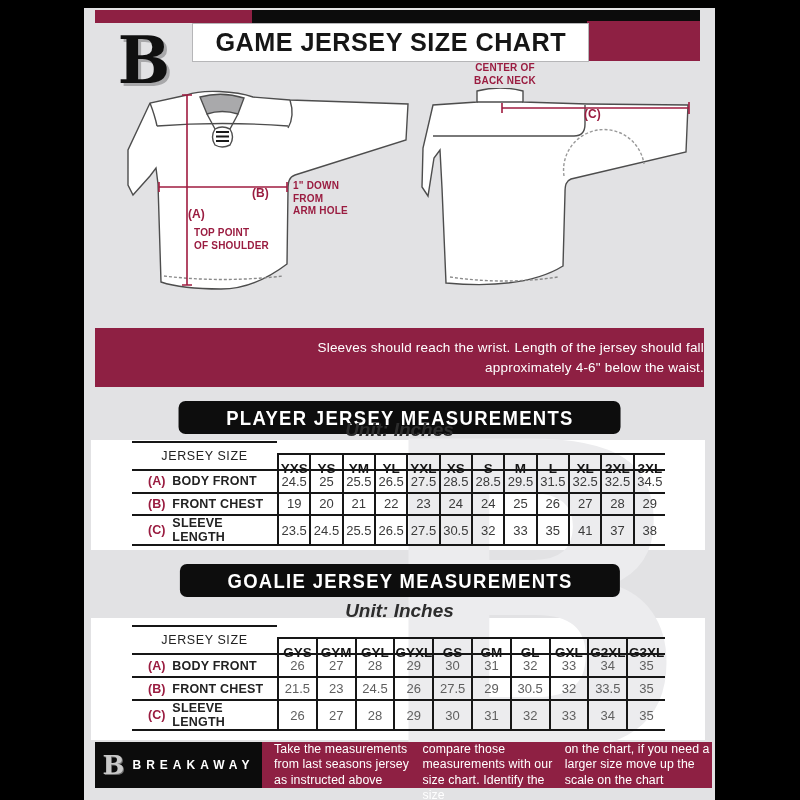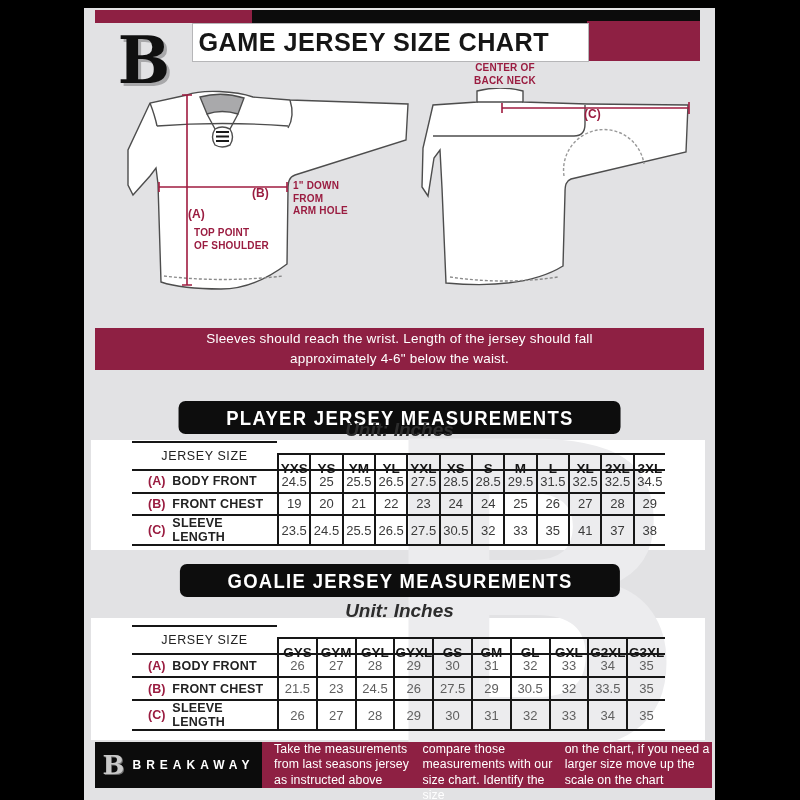--- a/index.html
+++ b/index.html
@@ -6,37 +6,37 @@
             font-family:"Liberation Sans", sans-serif;}
   #frame{position:relative;width:800px;height:800px;background:#000;}
   #content{position:absolute;left:84px;top:8px;width:631px;height:792px;background:#e2e2e4;overflow:hidden;}
 
   .abs{position:absolute;}
 
   
   .strip-maroon{left:11px;top:2px;width:157px;height:13px;background:#8e2043;}
   .strip-black{left:168px;top:2px;width:448px;height:13px;background:#0c0c0c;}
   .title-box{left:108px;top:15px;width:395px;height:37px;background:#fff;border:1px solid #b6b6b8;
-             display:flex;align-items:center;justify-content:flex-start;z-index:4;}
+             display:flex;align-items:center;justify-content:center;z-index:4;}
   .title-box h1{margin:0;font-size:26px;font-weight:800;letter-spacing:.5px;color:#161616;
                 transform:scaleX(.97);white-space:nowrap;}
   .title-maroon{left:503px;top:13px;width:113px;height:40px;background:#8e2043;}
   .logo{left:28px;top:16px;width:64px;height:72px;display:flex;align-items:center;justify-content:center;
         font-family:"DejaVu Serif", serif;font-size:62px;font-weight:900;color:#101010;
         text-shadow:3px 3px 0 #a8a8aa;transform:scaleY(1.05);}
 
   
   .ann{color:#9a1c40;z-index:3;}
   .ann-label{font-weight:800;font-size:12px;}
   .ann-cap{font-weight:700;font-size:10px;line-height:12.5px;letter-spacing:.2px;}
   .center-cap{text-align:center;}
 
   
-  .banner{left:11px;top:320px;width:609px;height:42px;background:#8e2043;color:#fff;
-          display:flex;flex-direction:column;align-items:center;justify-content:center;z-index:3;}
+  .banner{left:11px;top:320px;width:609px;height:59px;background:#8e2043;color:#fff;
+          display:flex;flex-direction:column;align-items:flex-end;justify-content:center;z-index:3;}
   .banner div{font-size:13.5px;line-height:20px;letter-spacing:.2px;}
 
   
   .pill{left:50%;transform:translateX(-50%);height:33px;background:#0d0d0d;border-radius:7px;
         padding:0 24px;display:flex;align-items:center;justify-content:center;z-index:3;}
   .pill span{color:#fff;font-size:21px;font-weight:800;letter-spacing:1.5px;white-space:nowrap;
              transform:scaleX(.88);}
   .unit{left:0;width:631px;text-align:center;font-style:italic;font-weight:700;font-size:19px;
         color:#2d2d2d;z-index:3;}
 

